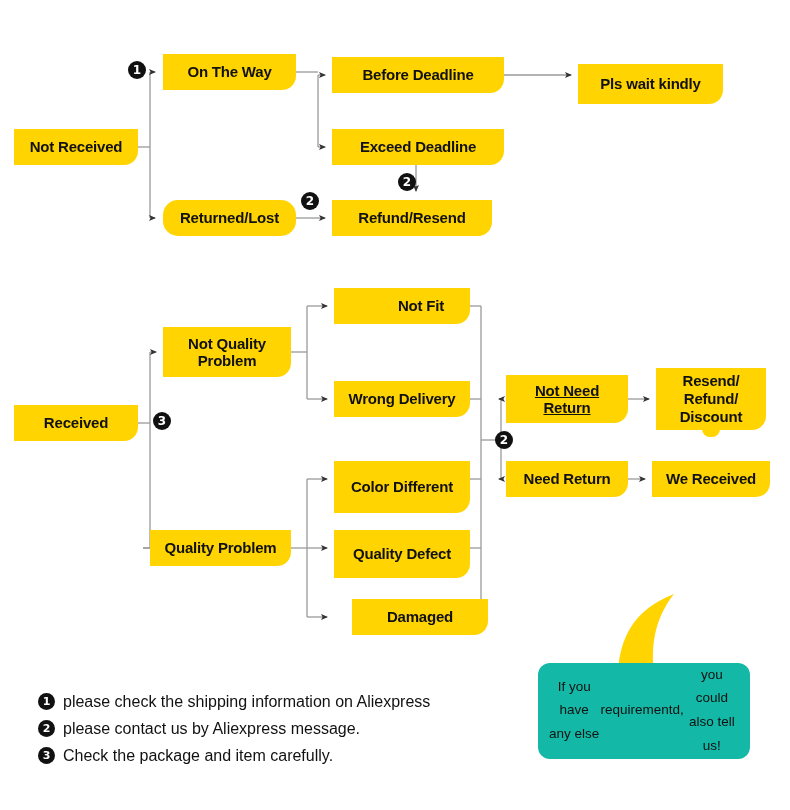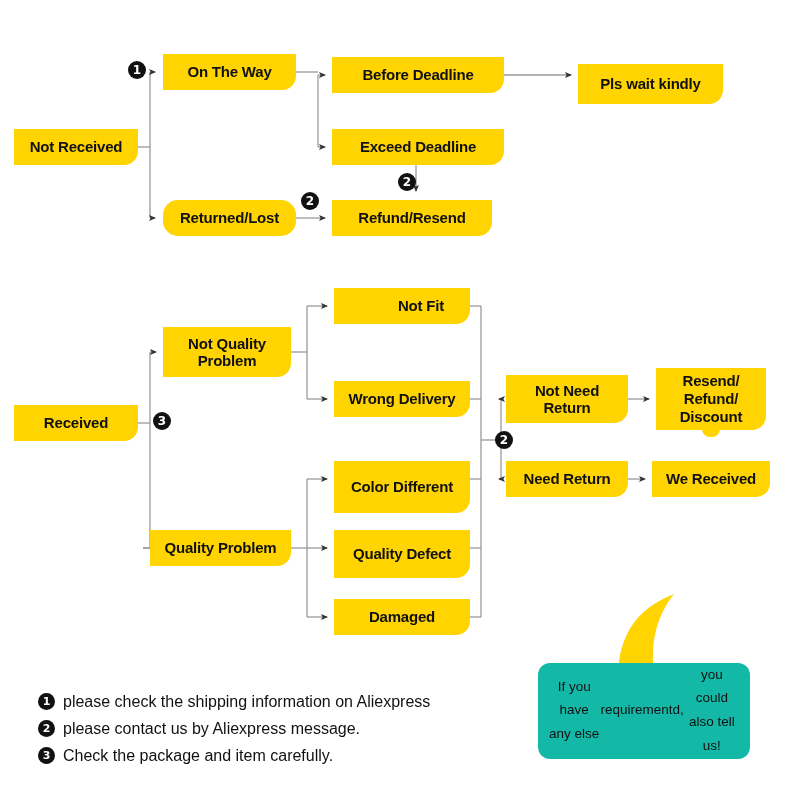--- a/index.html
+++ b/index.html
@@ -230,24 +230,24 @@
       </div>
       <div class="node" style="left: 334px; top: 381px; width: 136px; height: 36px; background: rgb(255, 212, 0); color: rgb(17, 17, 17);">
         <span>Wrong Delivery</span>
       </div>
       <div class="node" style="left: 334px; top: 461px; width: 136px; height: 52px; background: rgb(255, 212, 0); color: rgb(17, 17, 17);">
         <span>Color Different</span>
       </div>
       <div class="node" style="left: 334px; top: 530px; width: 136px; height: 48px; background: rgb(255, 212, 0); color: rgb(17, 17, 17);">
         <span>Quality Defect</span>
       </div>
-      <div class="node" style="left: 334px; top: 599px; width: 136px; height: 36px; background: rgb(255, 212, 0); color: rgb(17, 17, 17);">
+      <div class="node" style="left: 352px; top: 599px; width: 136px; height: 36px; background: rgb(255, 212, 0); color: rgb(17, 17, 17);">
         <span>Damaged</span>
       </div>
-      <div class="node two-line" style="left: 506px; top: 375px; width: 122px; height: 48px; background: rgb(255, 212, 0); color: rgb(17, 17, 17);">
+      <div class="node two-line" style="left: 506px; top: 375px; width: 122px; height: 48px; background: rgb(255, 212, 0); color: rgb(17, 17, 17); text-decoration: underline;">
         <span>Not Need<br>Return</span>
       </div>
       <div class="node" style="left: 506px; top: 461px; width: 122px; height: 36px; background: rgb(255, 212, 0); color: rgb(17, 17, 17);">
         <span>Need Return</span>
       </div>
       <div class="node three-line tailed" style="left: 656px; top: 368px; width: 110px; height: 62px; background: rgb(255, 212, 0); color: rgb(17, 17, 17);">
         <span>Resend/<br>Refund/<br>Discount</span>
       </div>
       <div class="node" style="left: 652px; top: 461px; width: 118px; height: 36px; background: rgb(255, 212, 0); color: rgb(17, 17, 17);">
         <span>We Received</span>

